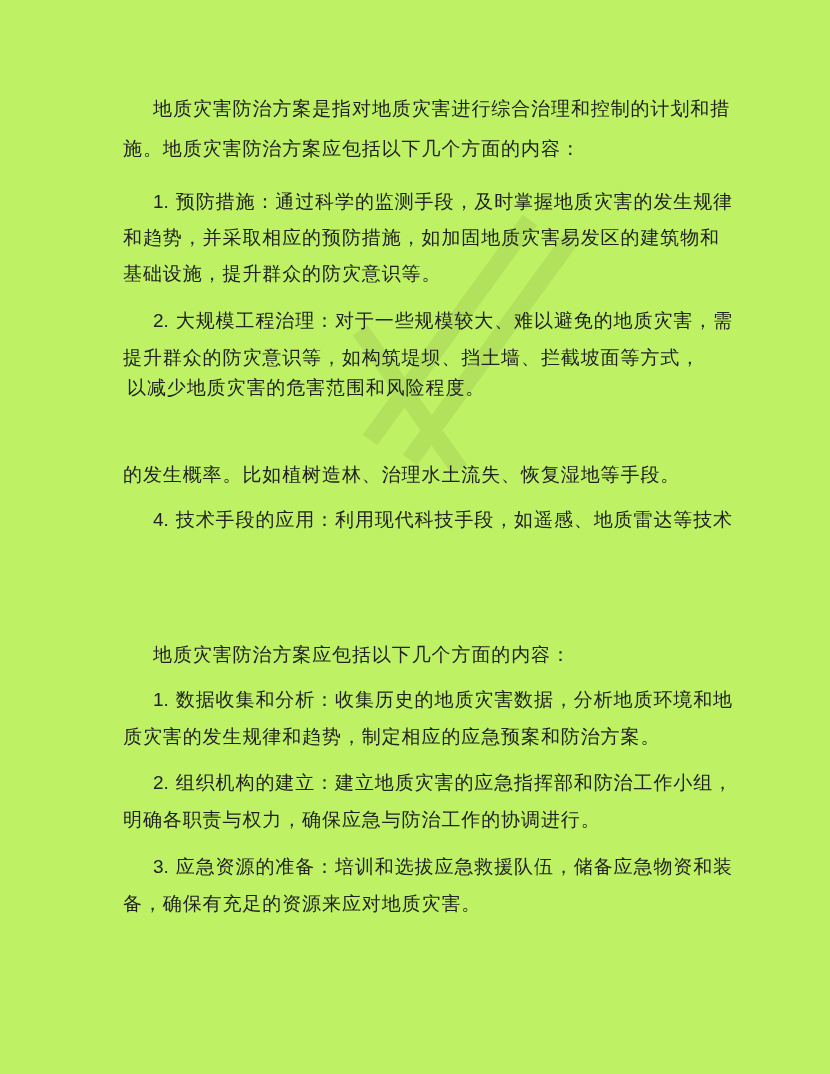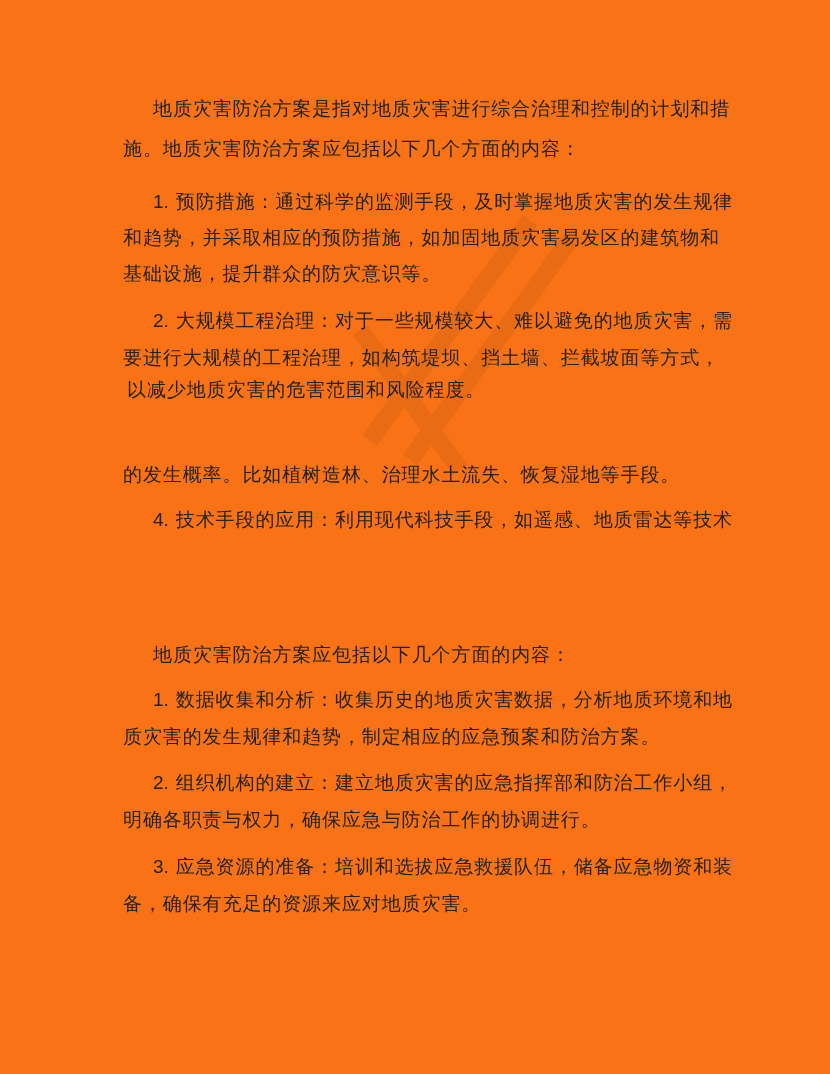--- a/index.html
+++ b/index.html
@@ -1,33 +1,33 @@
 <!DOCTYPE html>
 <html><head>
 <meta charset="utf-8">
 <style>
   html, body { margin: 0; padding: 0; background: #ffffff; }
   body { width: 830px; height: 1074px; position: relative; overflow: hidden; }
   .page {
     position: absolute; left: 0; top: 0; width: 830px; height: 1074px;
-    background: #f97316;
+    background: #bef264;
   }
   .line {
     position: absolute;
     left: 123px;
     width: 590px;
     white-space: nowrap;
     font-family: "DejaVu Serif", "Liberation Serif", serif;
     font-size: 19px;
     line-height: 24px;
     color: #222222;
     letter-spacing: 0.9px;
   }
   .line.indent { left: 153px; }
-  .line.soft-indent { left: 127px; }
+  .line.soft-indent { left: 127px; font-family: Liberation Mono, monospace; }
   .num {
     font-family: "Liberation Sans", "DejaVu Sans", sans-serif;
     letter-spacing: 0;
   }
   .watermark {
     position: absolute;
     left: 330px; top: 180px;
     width: 260px; height: 300px;
     pointer-events: none;
     opacity: 0.06;
@@ -47,21 +47,21 @@
   </svg>
 
   <div class="line indent" style="top:96px">地质灾害防治方案是指对地质灾害进行综合治理和控制的计划和措</div>
   <div class="line" style="top:136px">施。地质灾害防治方案应包括以下几个方面的内容：</div>
 
   <div class="line indent" style="top:189px"><span class="num">1.</span> <span>预防措施：通过科学的监测手段，及时掌握地质灾害的发生规律</span></div>
   <div class="line" style="top:225px">和趋势，并采取相应的预防措施，如加固地质灾害易发区的建筑物和</div>
   <div class="line" style="top:261px">基础设施，提升群众的防灾意识等。</div>
 
   <div class="line indent" style="top:308px"><span class="num">2.</span> <span>大规模工程治理：对于一些规模较大、难以避免的地质灾害，需</span></div>
-  <div class="line" style="top:345px">要进行大规模的工程治理，如构筑堤坝、挡土墙、拦截坡面等方式，</div>
+  <div class="line" style="top:345px">提升群众的防灾意识等，如构筑堤坝、挡土墙、拦截坡面等方式，</div>
   <div class="line soft-indent" style="top:377px">以减少地质灾害的危害范围和风险程度。</div>
 
   <div class="line" style="top:462px">的发生概率。比如植树造林、治理水土流失、恢复湿地等手段。</div>
 
   <div class="line indent" style="top:507px"><span class="num">4.</span> <span>技术手段的应用：利用现代科技手段，如遥感、地质雷达等技术</span></div>
 
 
   <div class="line indent" style="top:642px">地质灾害防治方案应包括以下几个方面的内容：</div>
 
   <div class="line indent" style="top:687px"><span class="num">1.</span> <span>数据收集和分析：收集历史的地质灾害数据，分析地质环境和地</span></div>

